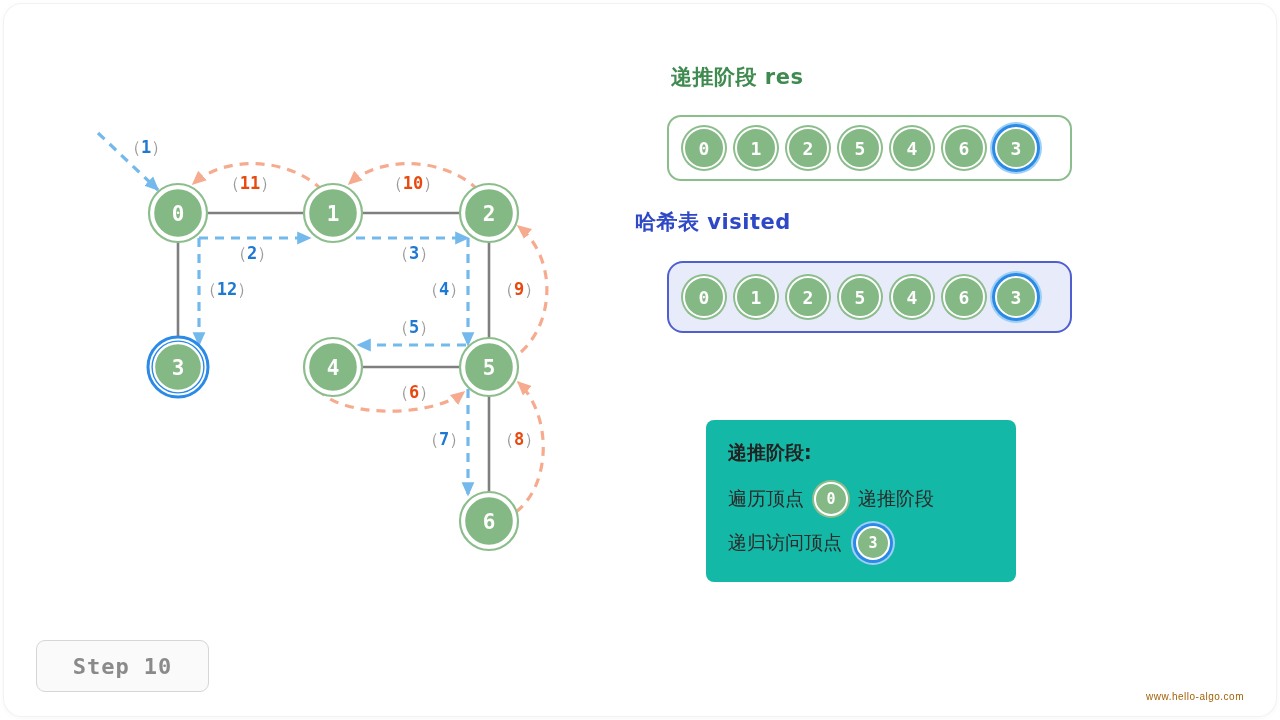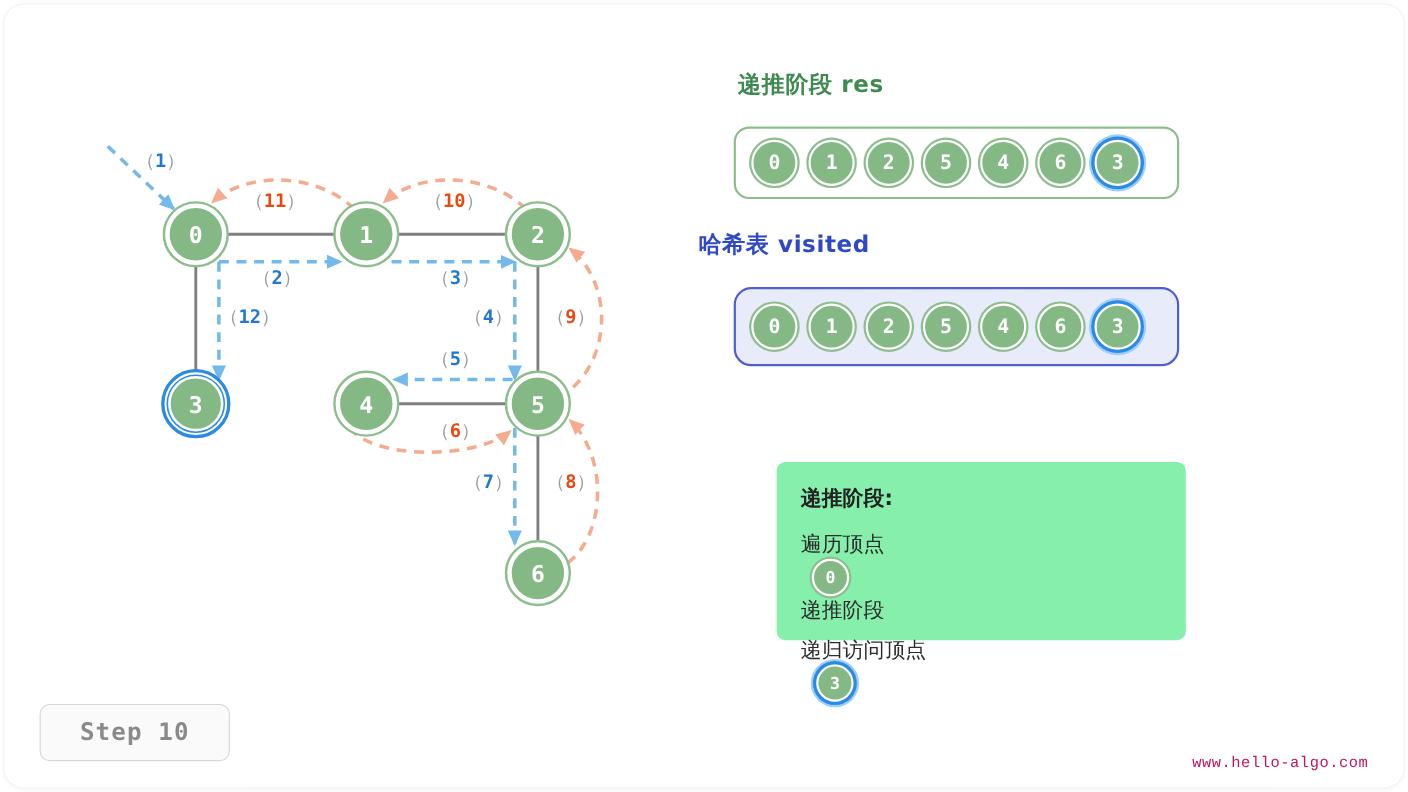--- a/index.html
+++ b/index.html
@@ -131,40 +131,39 @@
     margin: 2px;
   }
   .chip.hl {
     box-shadow: 0 0 0 3px #2b8ae6, 0 0 0 5px #9ecff5;
   }
 
   
   .infobox {
     position: absolute;
     left: 706px; top: 420px;
-    width: 372px; height: 162px;
-    background: #86efac;
+    width: 310px; height: 162px;
+    background: #14b8a6;
     border-radius: 8px;
     box-sizing: border-box;
     padding: 20px 22px 0 22px;
   }
   .info-head {
     font-size: 19px;
     font-weight: 700;
     color: #222222;
     margin-bottom: 16px;
   }
   .info-line {
     display: flex;
-    align-items: flex-start;
+    align-items: center;
     font-size: 19px;
     color: #2b2b2b;
     margin-bottom: 10px;
     white-space: nowrap;
-    flex-direction: column;
   }
   .inline-chip {
     width: 34px; height: 34px;
     flex: 0 0 34px;
     border-radius: 50%;
     background: #84b884;
     border: 2px solid #ffffff;
     box-shadow: 0 0 0 2px #8cbd8c;
     color: #ffffff;
     font-family: "DejaVu Sans Mono", "Liberation Mono", monospace;
@@ -195,23 +194,23 @@
     font-family: "DejaVu Sans Mono", "Liberation Mono", monospace;
     font-size: 22px;
     font-weight: 700;
     color: #8a8a8a;
     letter-spacing: 1px;
     box-sizing: border-box;
   }
   .watermark {
     position: absolute;
     right: 36px; bottom: 18px;
-    font-family: Liberation Mono, monospace;
-    font-size: 14px;
-    color: #be185d;
+    font-family: Liberation Sans, sans-serif;
+    font-size: 10px;
+    color: #a16207;
     letter-spacing: 0.5px;
   }
 </style>
 </head>
 <body>
 
 <div id="canvas">
   <div id="page-edge"></div>
 
   <svg id="graph" viewBox="0 0 1280 720" xmlns="http://www.w3.org/2000/svg">

